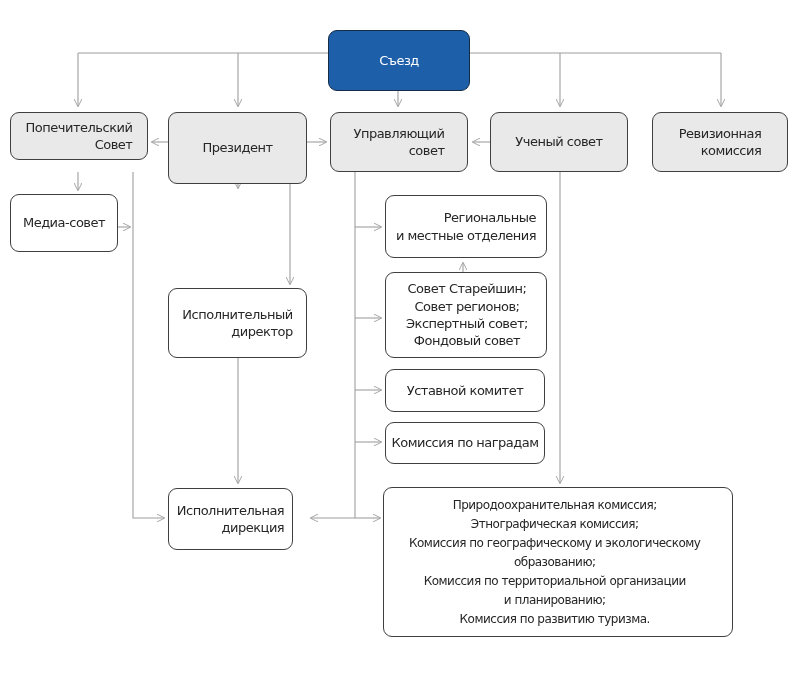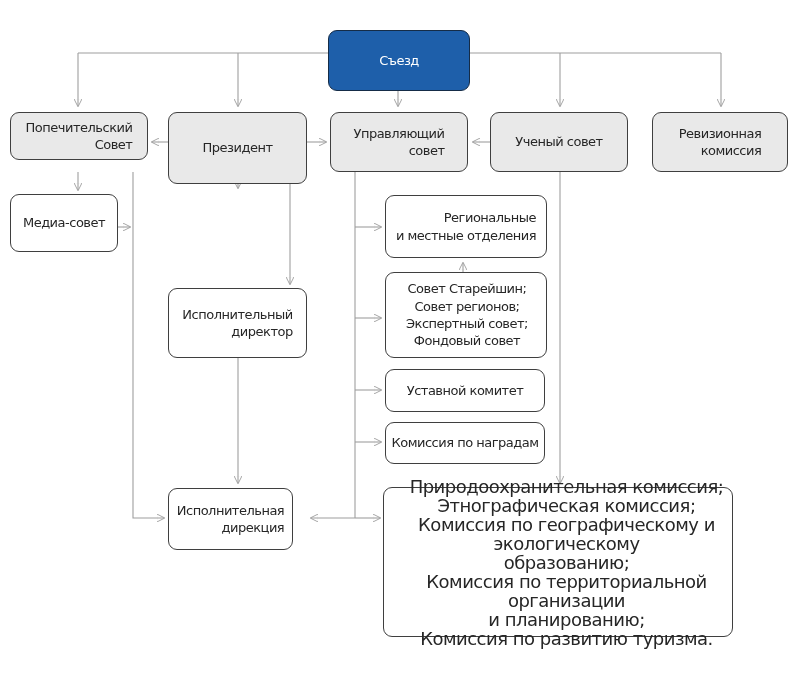--- a/index.html
+++ b/index.html
@@ -14,21 +14,21 @@
     display:flex;align-items:center;justify-content:center;
     text-align:right;white-space:pre-line;
     font-size:13px;line-height:1.34;letter-spacing:-0.5px;color:#262626;
     padding:2px 4px;
   }
   .gray{background:#e9e9e9;}
   .white{background:#ffffff;}
   .blue{background:#1e5faa;border-color:#152c47;color:#ffffff;}
   .left{justify-content:flex-start;text-align:center;}
   .pad20{padding-left:20px;}
-  .biglist{font-size:18px;line-height:19px;letter-spacing:-0.5px;padding-left:25px;padding-right:8px;}
+  .biglist{font-size:12px;line-height:19px;letter-spacing:-0.5px;padding-left:25px;padding-right:8px;}
   svg path{fill:none;stroke:#9e9e9e;stroke-width:1.1;}
 </style>
 </head>
 <body>
 
 <div id="canvas">
 
   <svg id="wires" viewBox="0 0 800 674" xmlns="http://www.w3.org/2000/svg">
     <defs>
       <marker id="arw" viewBox="0 0 10 10" refX="9" refY="5" markerWidth="7.5" markerHeight="7.5" orient="auto-start-reverse">

